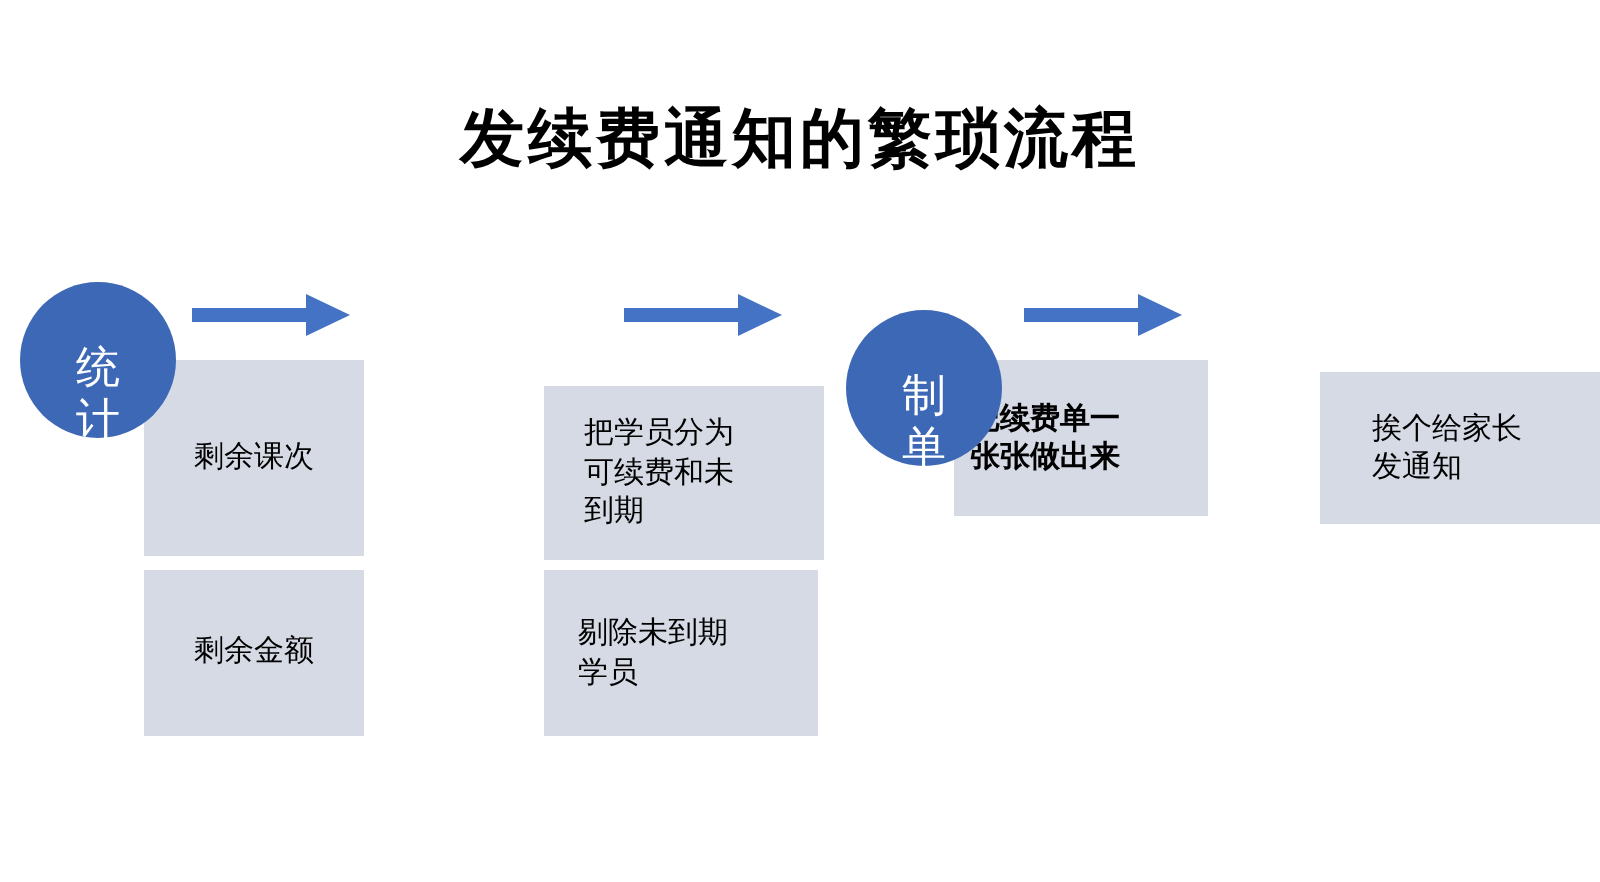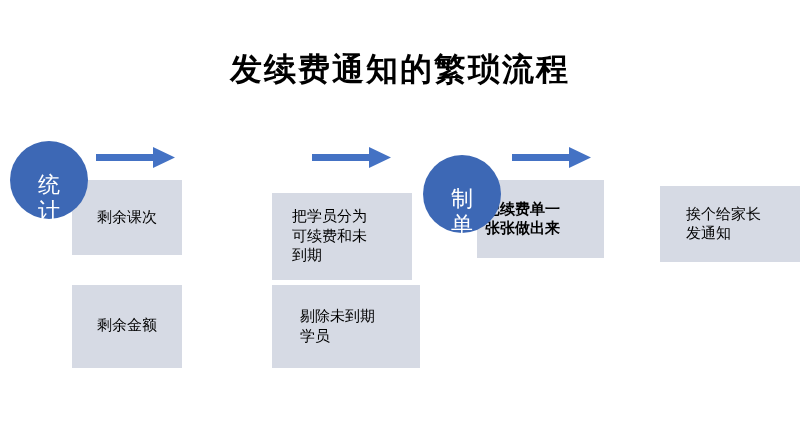--- a/index.html
+++ b/index.html
@@ -67,39 +67,39 @@
   .arrow { position: absolute; z-index: 1; }
   .arrow svg polygon { fill: var(--arrow, #4472c4); }
 </style>
 </head>
 <body>
 
 <div class="slide">
 
   <h1 class="title">发续费通知的繁琐流程</h1>
 
-  <div class="note center" style="left:72px;top:180px;width:110px;height:75px;">
+  <div class="note center" style="left:72px;top:180px;width:110px;height:98px;">
     <span>剩余课次</span>
   </div>
   <div class="note center" style="left:72px;top:285px;width:110px;height:83px;font-family:Liberation Mono, monospace;">
     <span>剩余金额</span>
   </div>
   <div class="circle" style="left:10px;top:141px;">
     <span class="circle-label">统计</span>
   </div>
   <div class="arrow" style="left:96px;top:146px;">
     <svg width="80" height="23" viewBox="0 0 80 23">
         <polygon points="0,8 57,8 57,1 79,11.5 57,22 57,15 0,15"></polygon>
       </svg>
   </div>
 
   <div class="note" style="left:272px;top:180px;width:120px;height:87px;padding-left:20px;margin-top:13px;">
     <span class="wrap">把学员分为可续费和未到期</span>
   </div>
-  <div class="note" style="left:272px;top:285px;width:120px;height:83px;padding-left:28px;">
+  <div class="note" style="left:272px;top:285px;width:120px;height:83px;padding-left:17px;">
     <span class="wrap">剔除未到期学员</span>
   </div>
   <div class="arrow" style="left:312px;top:146px;">
     <svg width="80" height="23" viewBox="0 0 80 23">
         <polygon points="0,8 57,8 57,1 79,11.5 57,22 57,15 0,15"></polygon>
       </svg>
   </div>
 
   <div class="note" style="left:477px;top:180px;width:119px;height:78px;padding-left:8px;font-weight:bold;">
     <span class="wrap">把续费单一张张做出来</span>

